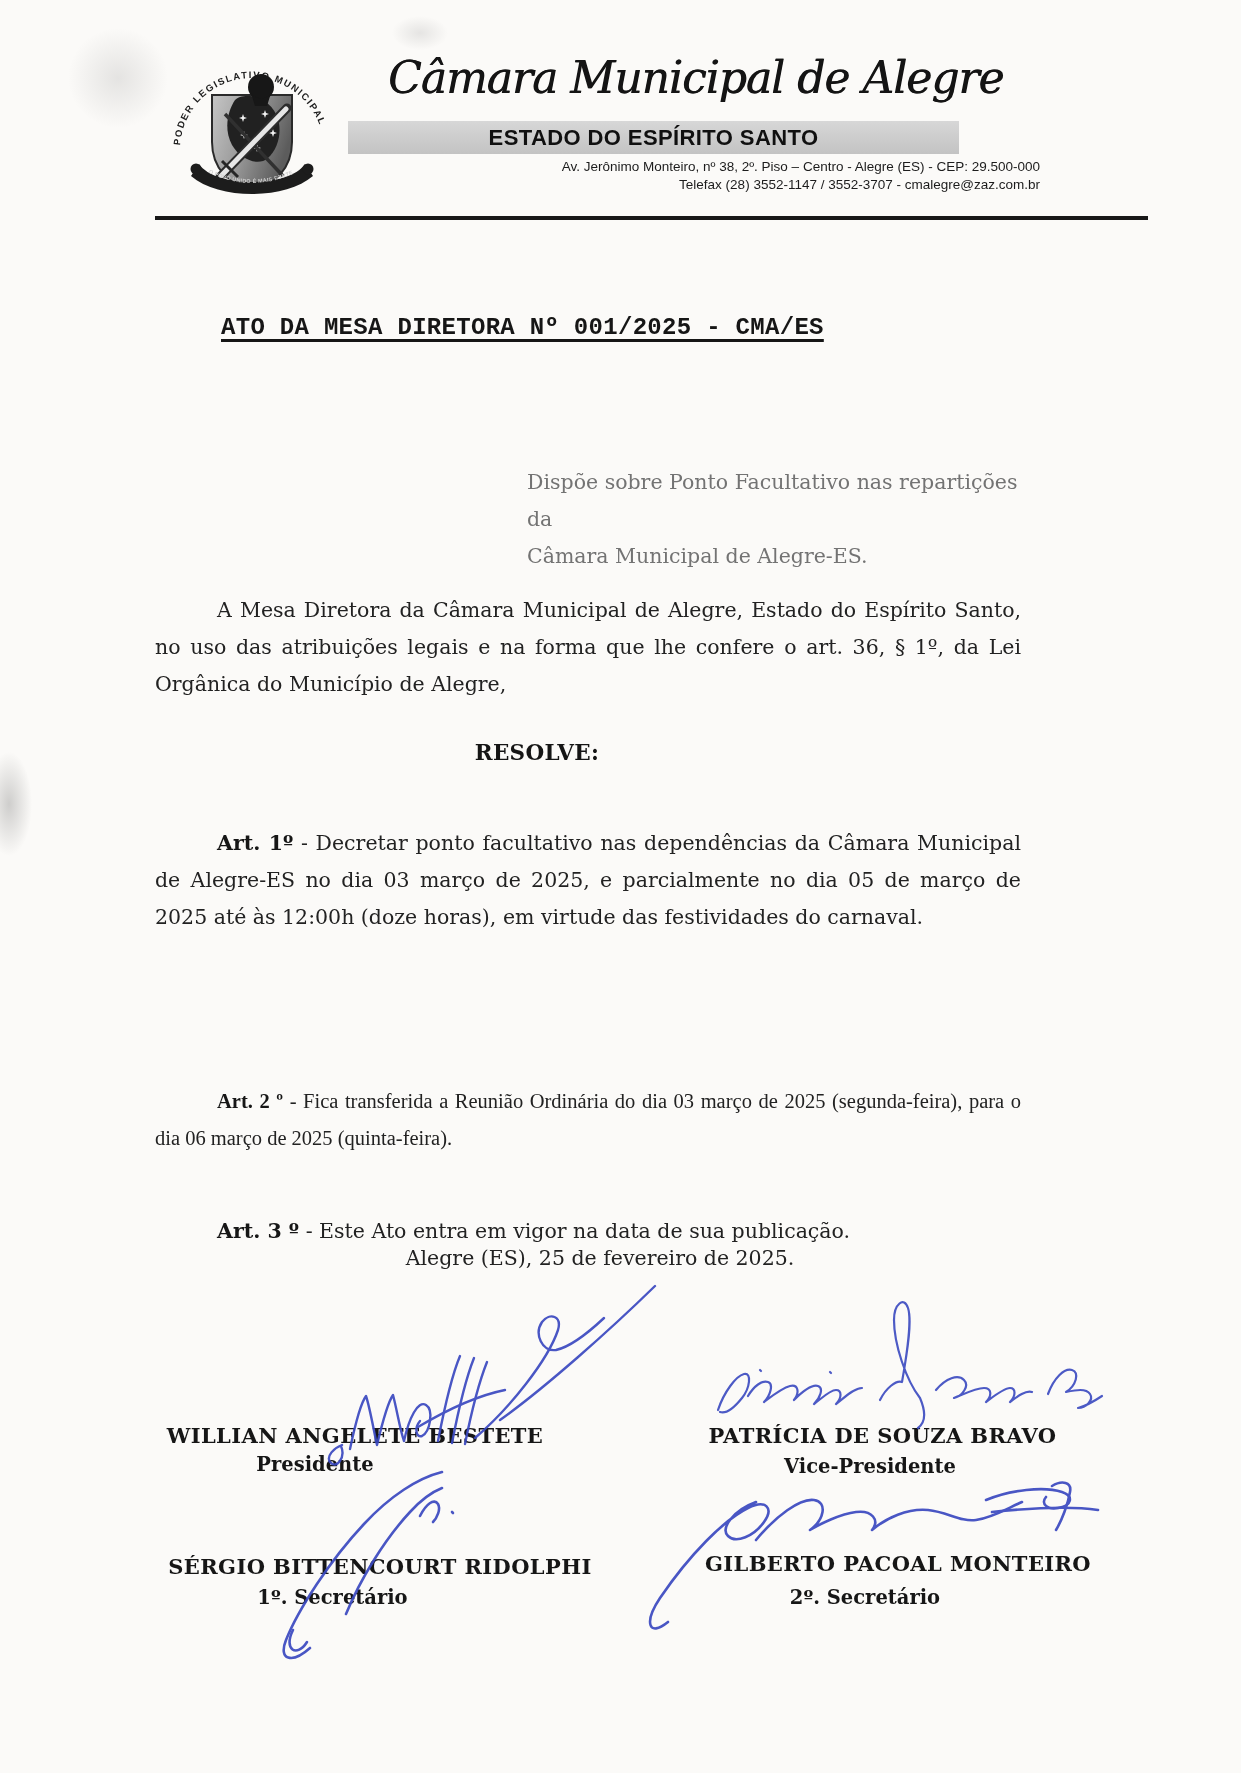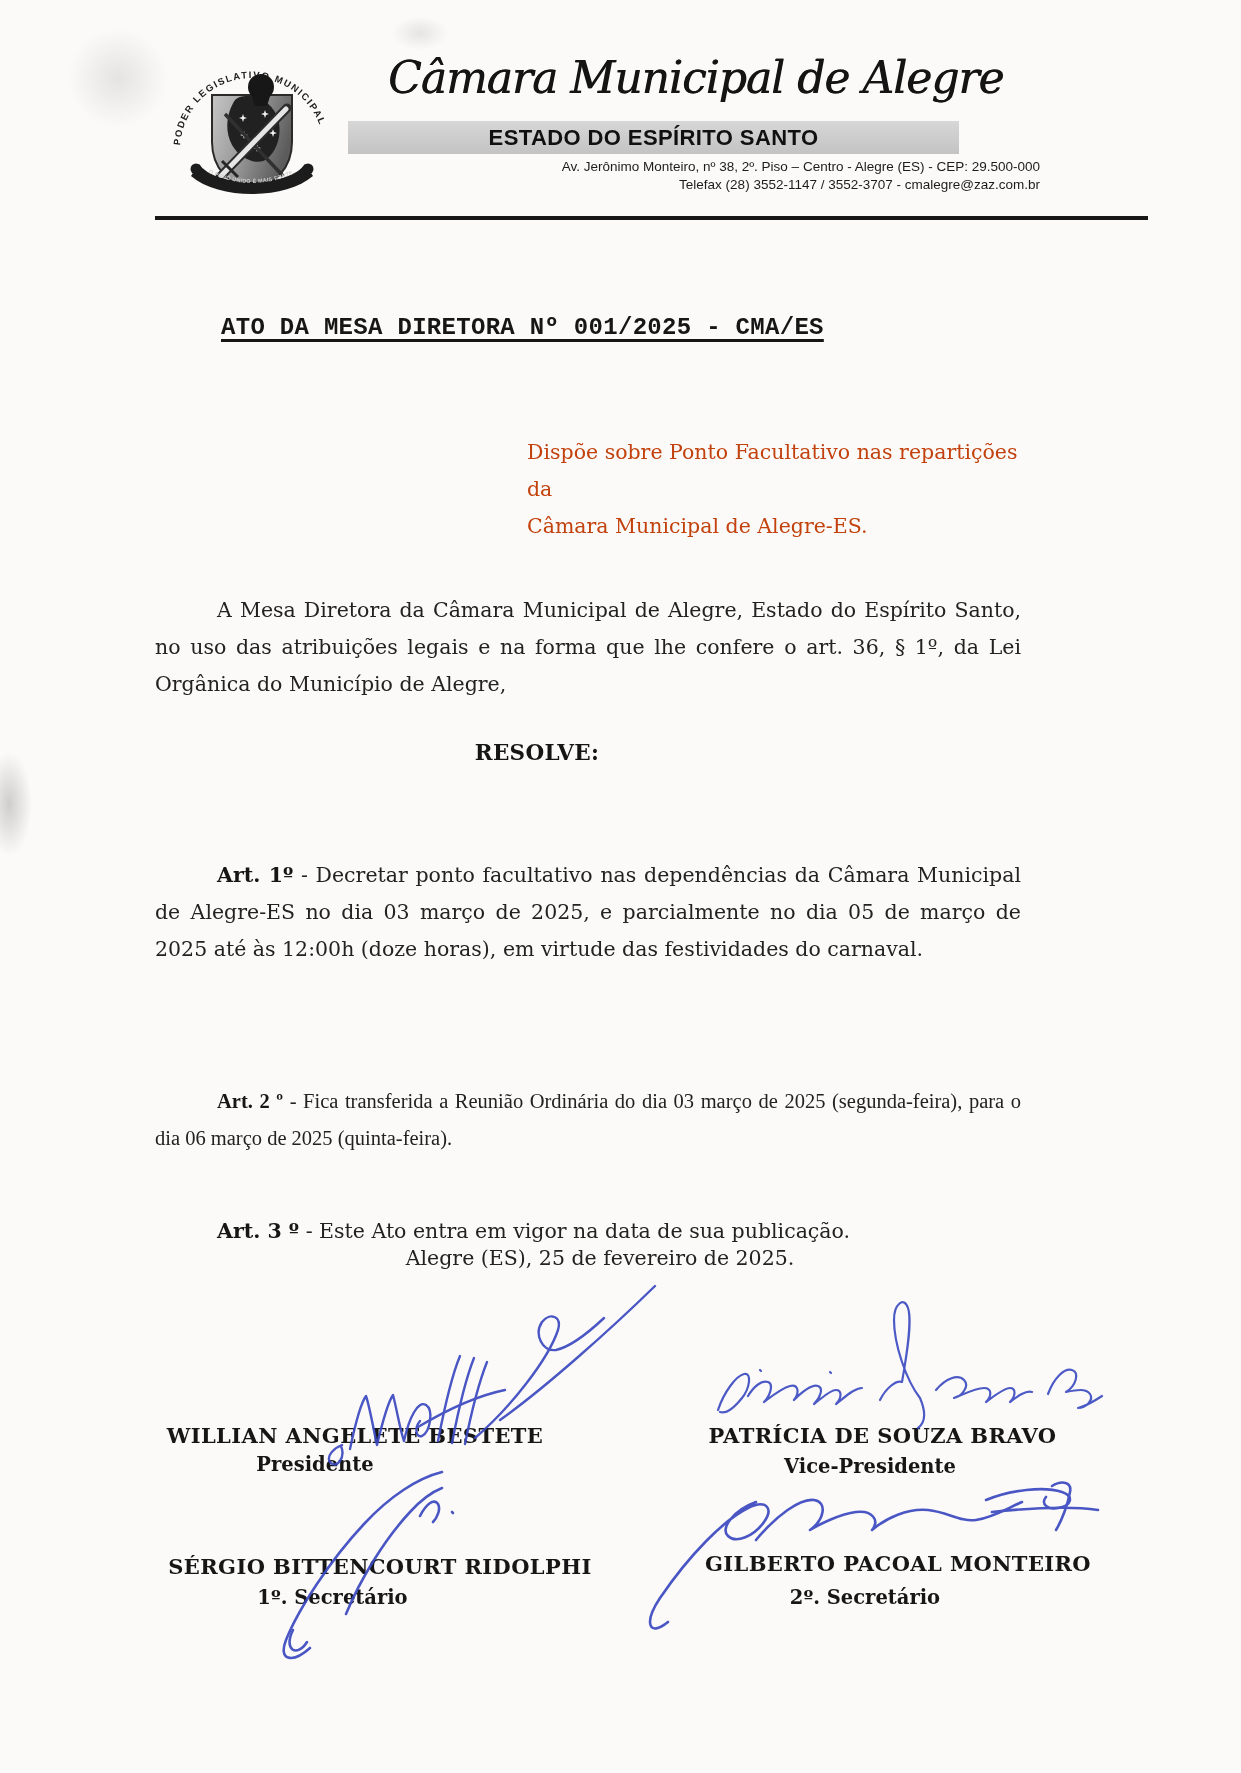--- a/index.html
+++ b/index.html
@@ -44,25 +44,25 @@
   
   .doc-title{
     left:221px;top:314px;
     font-family:Liberation Mono, monospace;font-weight:bold;font-size:24px;letter-spacing:0.3px;
     color:#161616;
     text-decoration:underline;text-decoration-thickness:2.5px;text-underline-offset:5px;
     white-space:nowrap;
   }
   .p{font-size:20.5px;line-height:37px;color:#222;}
   .p .b{font-weight:bold;color:#161616;}
-  .summary{left:527px;top:434px;width:510px;font-size:20.5px;line-height:37px;color:#c2410c;}
+  .summary{left:527px;top:464px;width:510px;font-size:20.5px;line-height:37px;color:#737373;}
   .preamble{left:155px;top:571px;width:866px;text-align:justify;text-indent:62px;}
   .resolve{left:155px;top:740px;width:764px;text-align:center;
     font-weight:bold;font-size:21.5px;color:#151515;letter-spacing:0.3px;}
-  .art1{left:155px;top:836px;width:866px;text-align:justify;text-indent:62px;}
+  .art1{left:155px;top:804px;width:866px;text-align:justify;text-indent:62px;}
   .art2{left:155px;top:1062px;width:866px;text-align:justify;text-indent:62px;font-family:Liberation Serif, serif;}
   .art3{left:155px;top:1192px;width:866px;text-align:justify;text-indent:62px;}
   .dateline{left:300px;top:1246px;width:600px;text-align:center;font-size:20.5px;color:#222;}
 
   
   .sig-name{font-weight:bold;font-size:21px;letter-spacing:0.4px;color:#161616;text-align:center;white-space:nowrap;}
   .sig-role{font-weight:bold;font-size:19.5px;color:#161616;text-align:center;white-space:nowrap;}
   .will-name{left:160px;top:1423px;width:390px;}
   .will-role{left:160px;top:1453px;width:310px;}
   .pat-name{left:700px;top:1423px;width:365px;}

